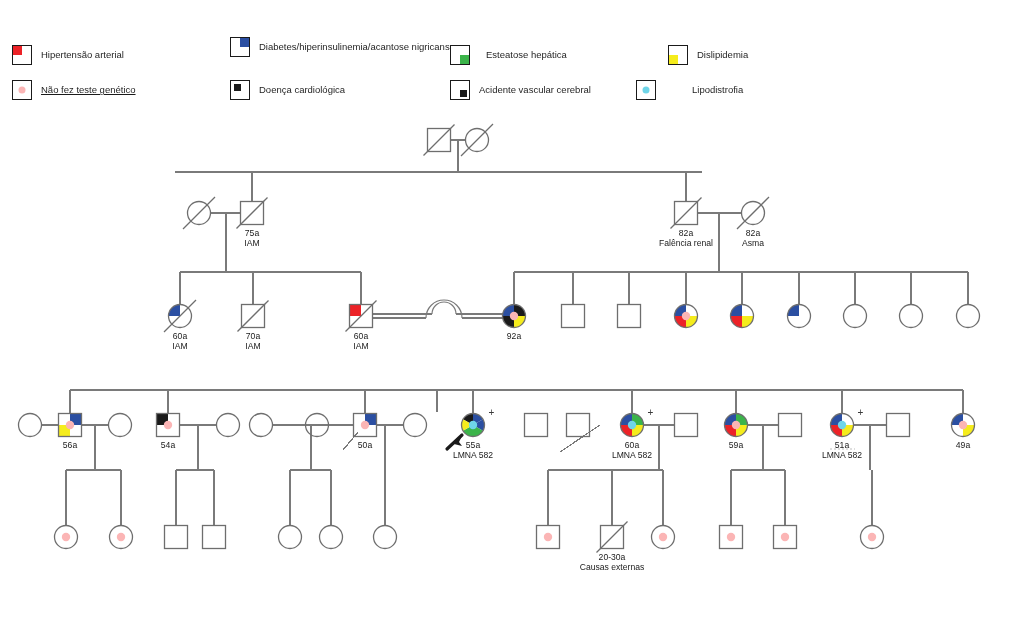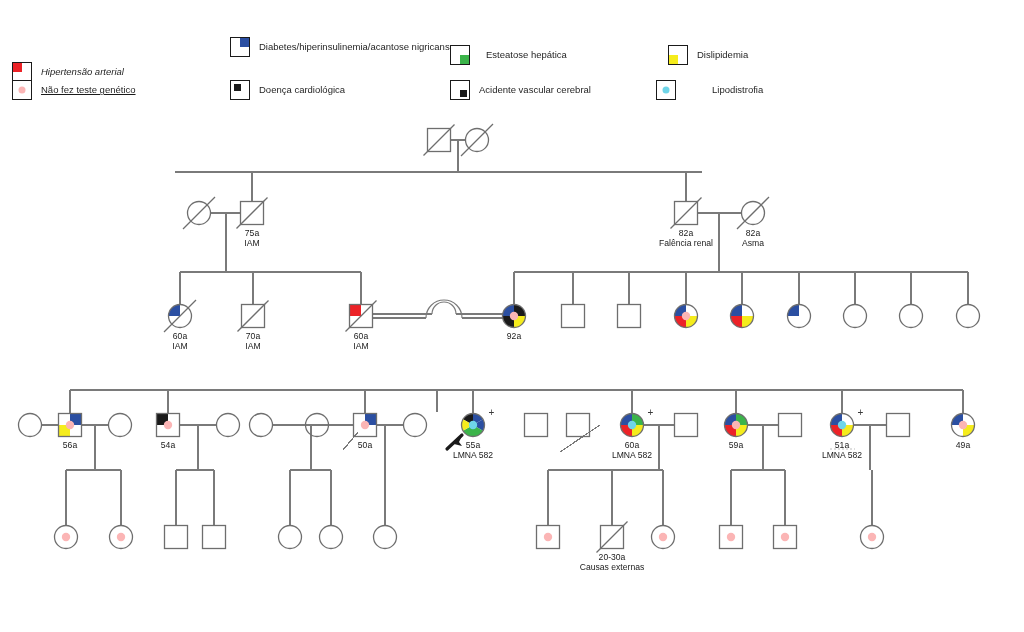--- a/index.html
+++ b/index.html
@@ -14,21 +14,21 @@
   svg#ped{position:absolute;left:0;top:0;width:1024px;height:632px;}
   .nlabel{font-family:"Liberation Sans",sans-serif;font-size:8.6px;fill:#1a1a1a;text-anchor:middle;}
   .plus{font-family:"Liberation Sans",sans-serif;font-size:10px;fill:#3a3a3a;text-anchor:middle;}
 </style>
 </head>
 <body>
 
 <div id="root">
 
   <div id="legend">
-      <div class="legend-item" style="left: 12px; top: 62px; font-style: italic;">
+      <div class="legend-item" style="left: 12px; top: 45px;">
         <div class="lg-box">
           <div class="lg-q q-tl" style="background: rgb(236, 34, 39);"></div>
         </div>
         <span class="legend-label">Hipertensão arterial</span>
       </div>
       <div class="legend-item" style="left: 12px; top: 80px; text-decoration: underline;">
         <div class="lg-box">
           <div class="lg-dot" style="background: rgb(251, 181, 181);"></div>
         </div>
         <span class="legend-label">Não fez teste genético</span>
@@ -56,21 +56,21 @@
           <div style="position: absolute; width: 7px; height: 7px; background: rgb(26, 26, 26); right: 2.5px; bottom: 2.5px;"></div>
         </div>
         <span class="legend-label">Acidente vascular cerebral</span>
       </div>
       <div class="legend-item" style="left: 668px; top: 45px;">
         <div class="lg-box">
           <div class="lg-q q-bl" style="background: rgb(245, 236, 28);"></div>
         </div>
         <span class="legend-label">Dislipidemia</span>
       </div>
-      <div class="legend-item" style="left: 656px; top: 80px; gap: 36px;">
+      <div class="legend-item" style="left: 636px; top: 80px; gap: 36px;">
         <div class="lg-box">
           <div class="lg-dot" style="background: rgb(111, 213, 232);"></div>
         </div>
         <span class="legend-label">Lipodistrofia</span>
       </div>
     </div>
 
   <svg id="ped" viewBox="0 0 1024 632" xmlns="http://www.w3.org/2000/svg">
       <g>
         <line x1="450.5" y1="140" x2="465.5" y2="140" stroke="#7a7a7a" stroke-width="1.2" shape-rendering="crispEdges"></line>

